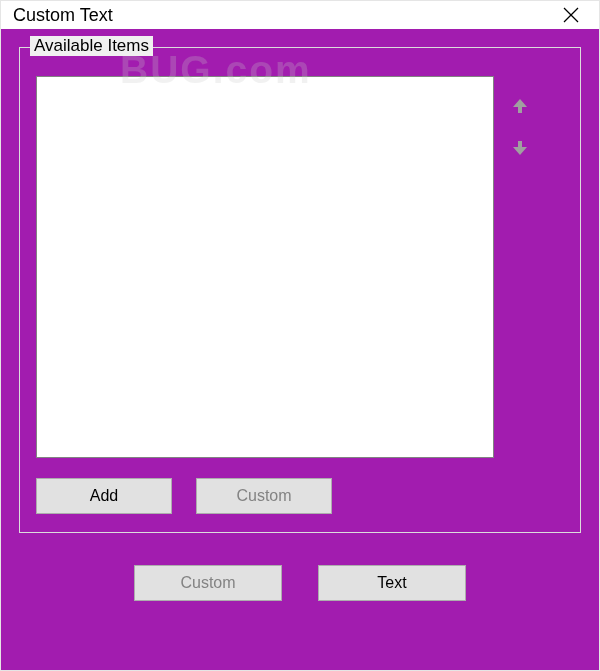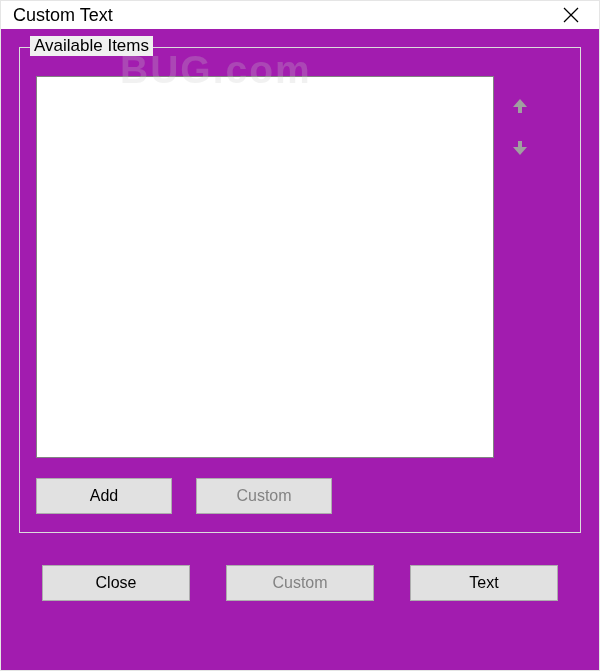--- a/index.html
+++ b/index.html
@@ -187,19 +187,18 @@
         </div>
       </div>
 
       <div class="item-btn-row">
         <button class="btn btn-item">Add</button>
         <button class="btn btn-item disabled">Custom</button>
       </div>
     </div>
 
     <div class="bottom-row">
-      <button class="btn btn-main">Close</button>
       <button class="btn btn-main disabled">Custom</button>
       <button class="btn btn-main">Text</button>
     </div>
 
   </div>
 </div>
 
 </body></html>

